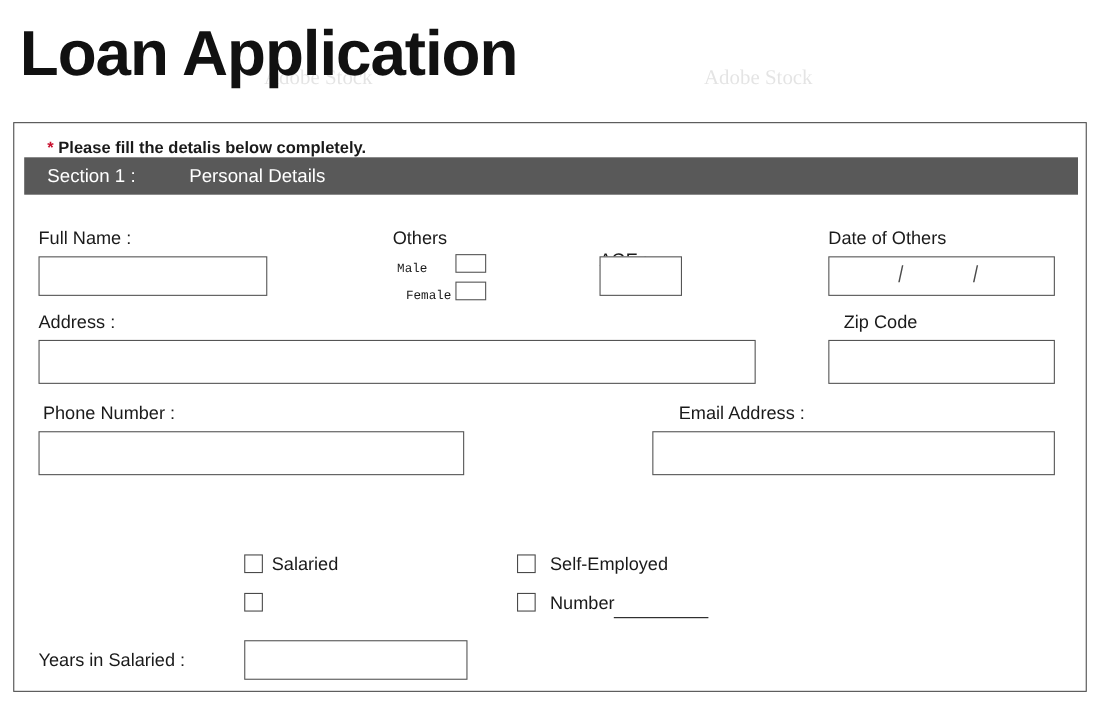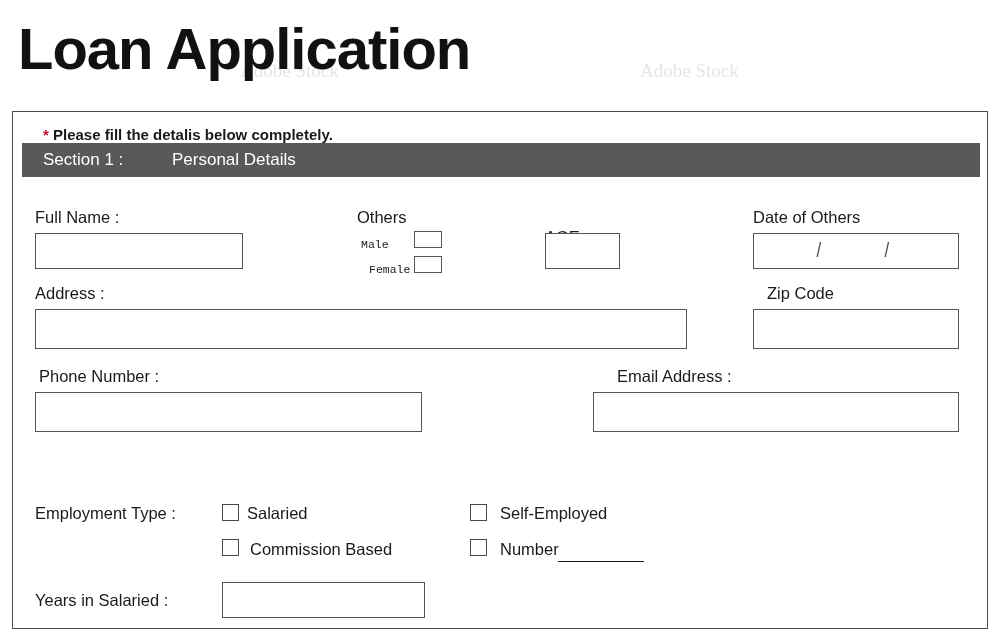--- a/index.html
+++ b/index.html
@@ -216,30 +216,28 @@
   <div class="lbl" style="left:740px; top:172px;margin-left:14px;">Zip Code</div>
   <div class="box" style="left:740px; top:197px; width:206px; height:40px;"></div>
 
   <div class="lbl" style="left:26px; top:255px;">Phone Number :</div>
   <div class="box" style="left:22px; top:280px; width:387px; height:40px;"></div>
 
   <div class="lbl" style="left:580px; top:255px;margin-left:24px;">Email Address :</div>
   <div class="box" style="left:580px; top:280px; width:366px; height:40px;"></div>
 
 
-  <div class="lbl" style="left:22px; top:392px;">Employment Type :</div>
 
   <div class="cb" style="left:209px; top:392px;"></div>
   <div class="lbl" style="left:234px; top:392px;">Salaried</div>
 
   <div class="cb" style="left:457px; top:392px;"></div>
   <div class="lbl" style="left:487px; top:392px;">Self-Employed</div>
 
   <div class="cb" style="left:209px; top:427px;"></div>
-  <div class="lbl" style="left:237px; top:428px;">Commission Based</div>
 
   <div class="cb" style="left:457px; top:427px;"></div>
   <div class="lbl" style="left:487px; top:428px;">Number</div>
   <div class="underline-blank" style="left:545px; top:448px; width:86px;"></div>
 
   <div class="lbl" style="left:22px; top:479px;">Years in Salaried :</div>
   <div class="box" style="left:209px; top:470px; width:203px; height:36px;"></div>
 
 </div>
 

